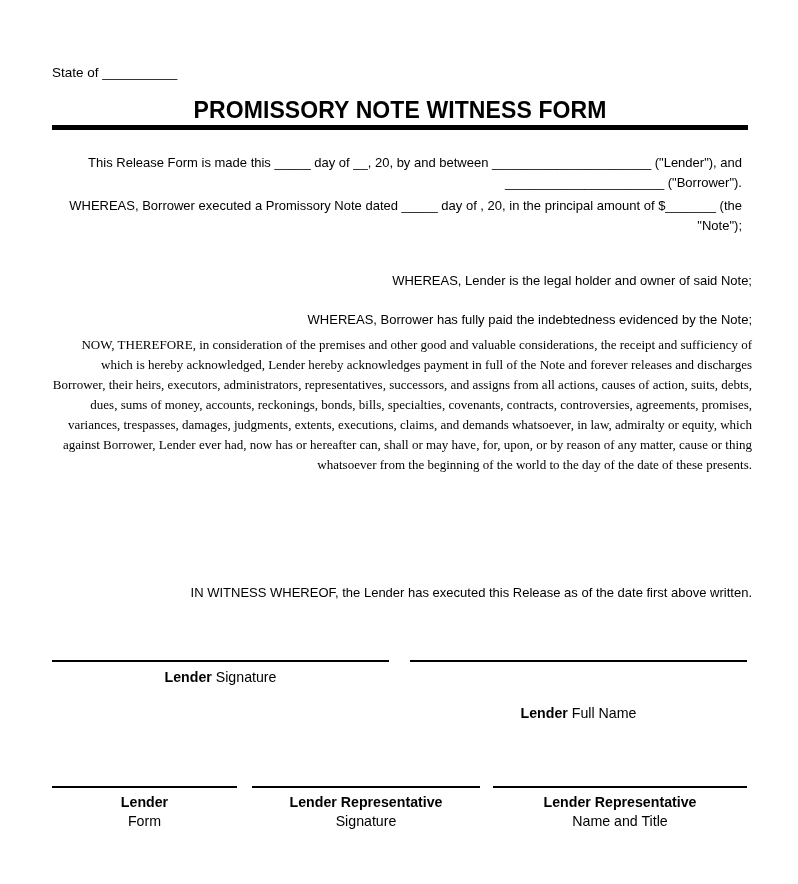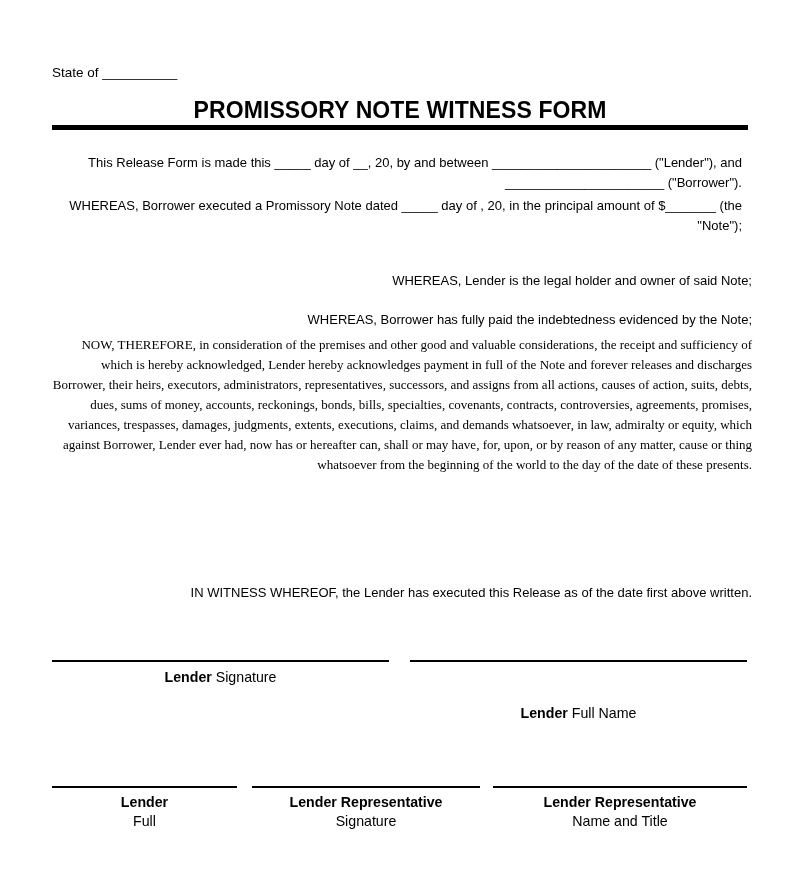--- a/index.html
+++ b/index.html
@@ -132,21 +132,21 @@
   </div>
 
   <div class="sig-line sig-line-b"></div>
   <div class="sig-caption cap-b">
     <b>Lender</b><span> Full Name</span>
   </div>
 
   <div class="sig-line sig-line-c"></div>
   <div class="sig-caption cap-c">
     <b>Lender</b>
-    <span class="cap-sub">Full</span>
+    <span class="cap-sub">Form</span>
   </div>
 
   <div class="sig-line sig-line-d"></div>
   <div class="sig-caption cap-d">
     <b>Lender Representative</b>
     <span class="cap-sub">Signature</span>
   </div>
 
   <div class="sig-line sig-line-e"></div>
   <div class="sig-caption cap-e">

